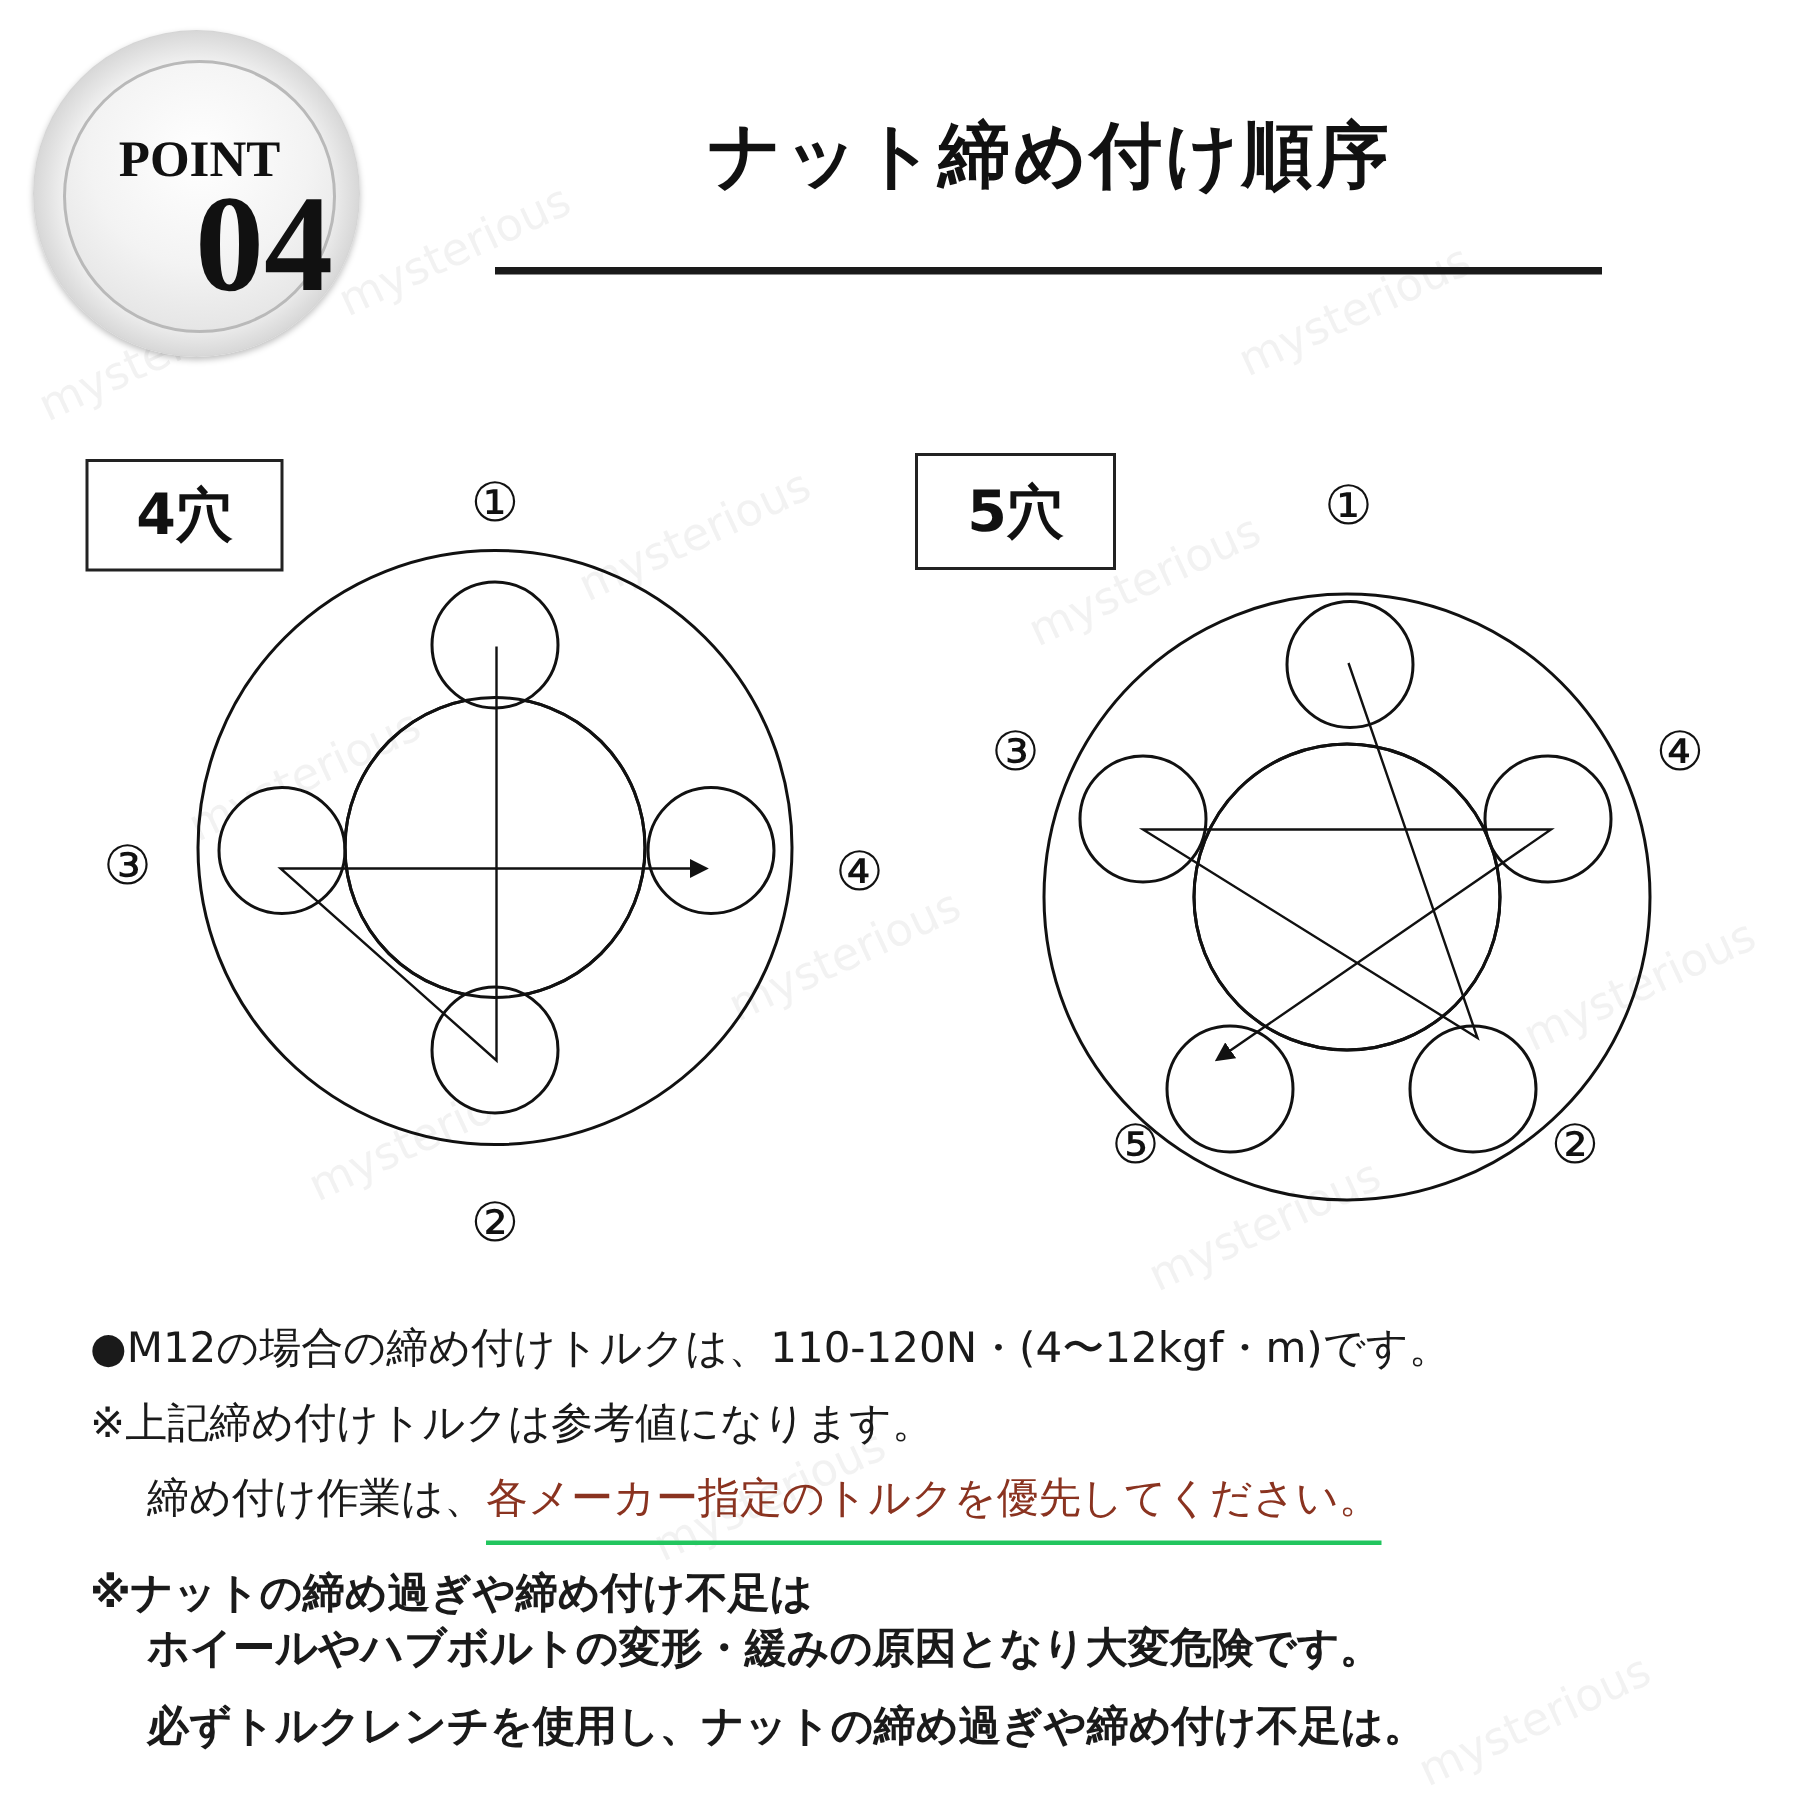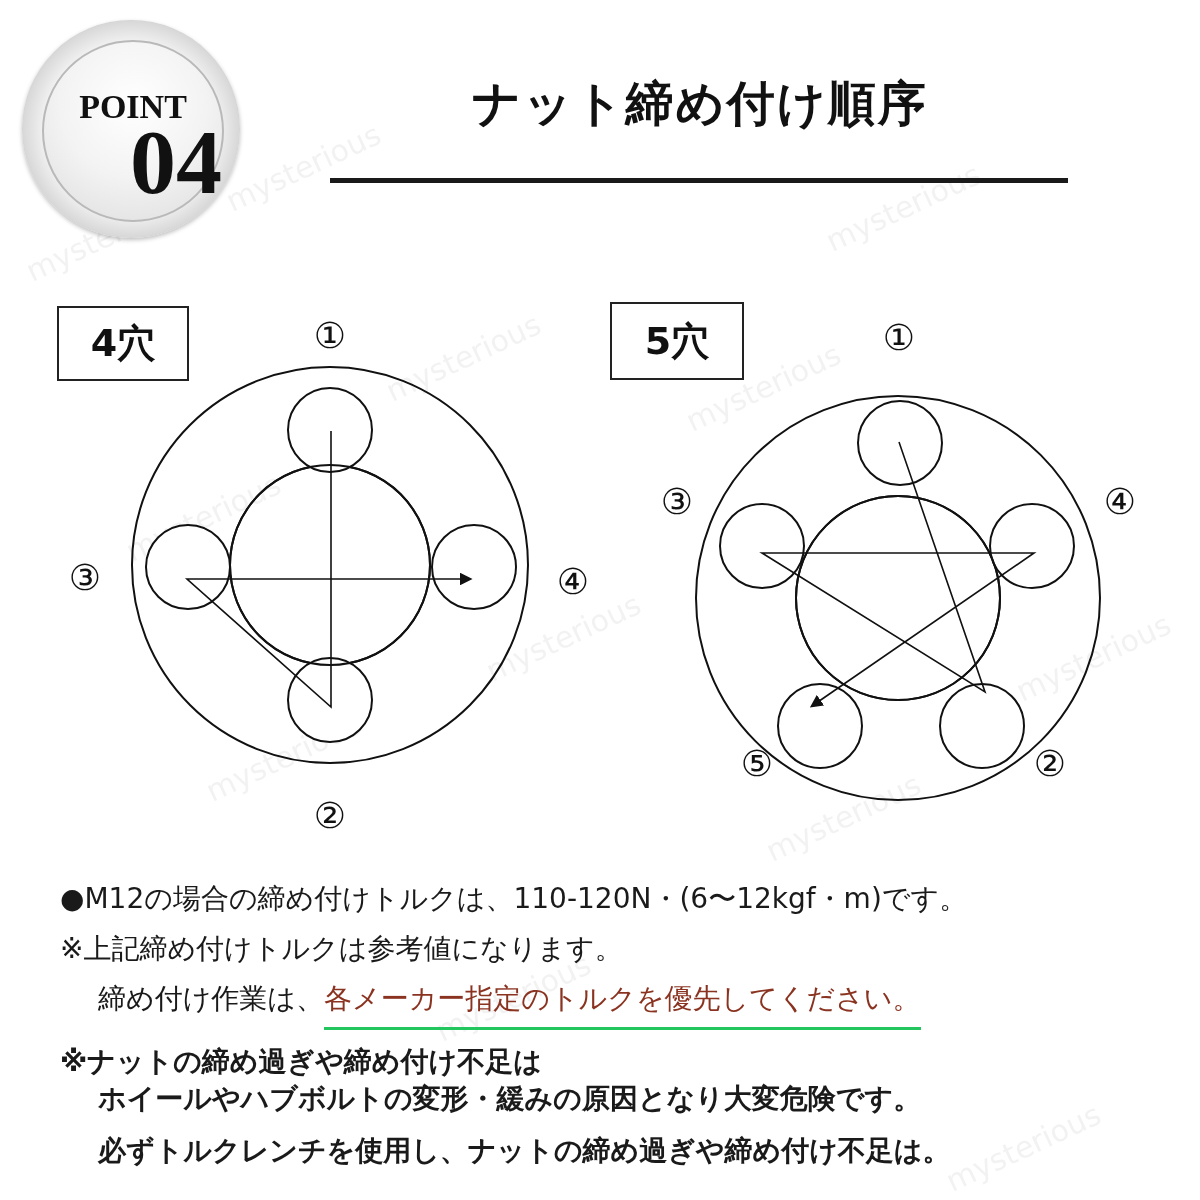--- a/index.html
+++ b/index.html
@@ -89,21 +89,21 @@
 
   <div class="hole-box" style="left:610px;top:302px;width:130px;height:74px;">5穴</div>
   <div class="lbl" style="left:877px;top:318px;">①</div>
   <div class="lbl" style="left:1028px;top:744px;">②</div>
   <div class="lbl" style="left:655px;top:482px;">③</div>
   <div class="lbl" style="left:1098px;top:482px;">④</div>
   <div class="lbl" style="left:735px;top:744px;">⑤</div>
 </div>
 
 <div class="notes">
-  <div class="note" style="top:8px;left:0;">●M12の場合の締め付けトルクは、110-120N・(6〜12kgf・m)です。</div>
+  <div class="note" style="top:8px;left:0;">●M12の場合の締め付けトルクは、110-120N・(4〜12kgf・m)です。</div>
   <div class="note" style="top:58px;left:0;">※上記締め付けトルクは参考値になります。</div>
   <div class="note" style="top:108px;left:38px;">
     <span>締め付け作業は、</span><span class="red">各メーカー指定のトルクを優先してください。</span>
   </div>
   <div class="note bold" style="top:171px;left:0;text-align:right;">※ナットの締め過ぎや締め付け不足は</div>
   <div class="note bold" style="top:208px;left:38px;">ホイールやハブボルトの変形・緩みの原因となり大変危険です。</div>
   <div class="note bold" style="top:260px;left:38px;">必ずトルクレンチを使用し、ナットの締め過ぎや締め付け不足は。</div>
 </div>
 
 </body></html>

